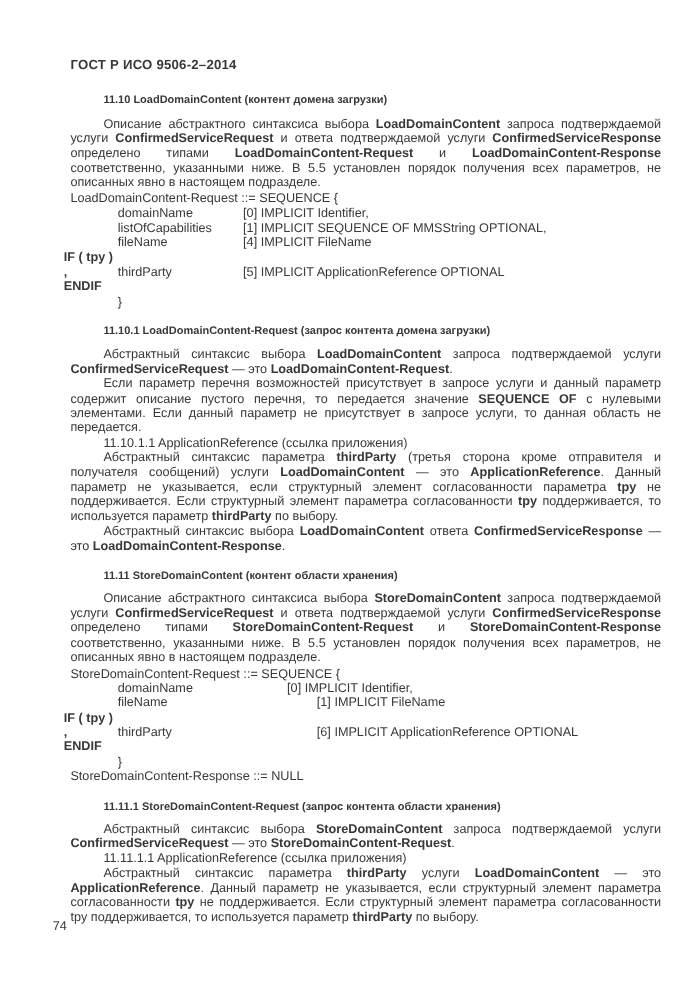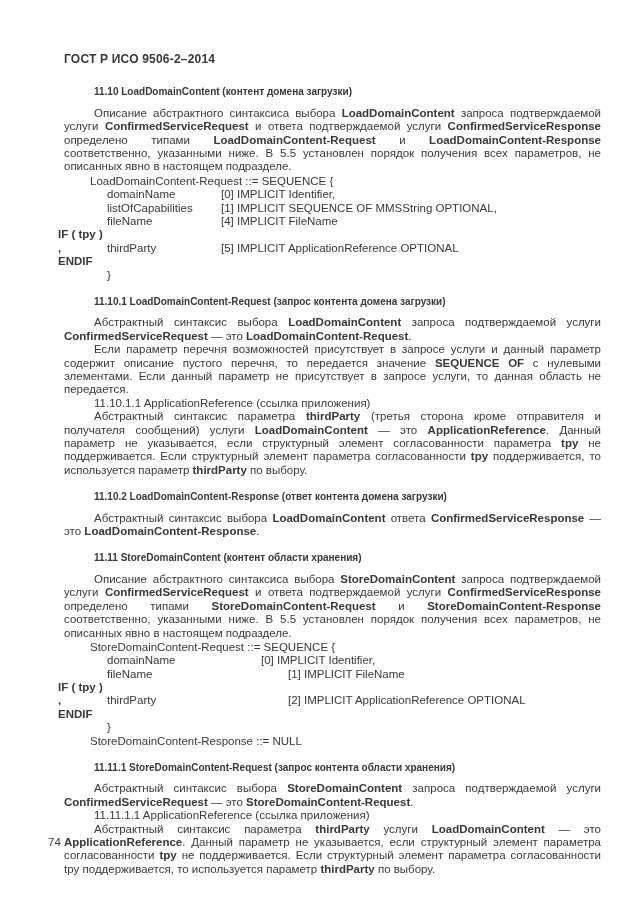--- a/index.html
+++ b/index.html
@@ -12,21 +12,21 @@
   .page { position:relative; width:630px; height:913px; overflow:hidden; background:#ffffff;padding-left:16px; }
   .content { padding:53px 45px 0 48px; }
   .doc-header { font-weight:bold; font-size:12px; margin:0 0 19px 0; letter-spacing:.2px; }
   .hd { font-weight:bold; margin:13px 0 8px 0; text-indent:30px; font-size:10px; }
   .para { margin:0; text-indent:30px; text-align:justify; }
   .para b { font-weight:bold; }
   .code { margin:1px 0 1px 0; }
   .cl { position:relative; height:13.4px; }
   .cl span { position:absolute; top:0; white-space:nowrap; }
   .x-flush { left:-6px;font-weight:bold; }
-  .x-stmt  { left:26px; }
+  .x-stmt  { left:0; }
   .x-name  { left:43px;text-align:center; }
   .x-def1  { left:157px; }
   .x-defA  { left:197px; }
   .x-defB  { left:224px; }
   .pageno { position:absolute; left:48px; top:836px; }
 </style>
 </head>
 <body>
 
 <div class="page">
@@ -68,21 +68,20 @@
           <span class="x-name">}</span>
         </div>
     </div>
 
     <div class="hd">11.10.1 LoadDomainContent-Request (запрос контента домена загрузки)</div>
     <p class="para"><span>Абстрактный синтаксис выбора </span><b>LoadDomainContent</b><span> запроса подтверждаемой услуги </span><b>ConfirmedServiceRequest</b><span> — это </span><b>LoadDomainContent-Request</b><span>.</span></p>
     <p class="para"><span>Если параметр перечня возможностей присутствует в запросе услуги и данный параметр содержит описание пустого перечня, то передается значение </span><b>SEQUENCE OF</b><span> с нулевыми элементами. Если данный параметр не присутствует в запросе услуги, то данная область не передается.</span></p>
     <p class="para">11.10.1.1 ApplicationReference (ссылка приложения)</p>
     <p class="para"><span>Абстрактный синтаксис параметра </span><b>thirdParty</b><span> (третья сторона кроме отправителя и получателя сообщений) услуги </span><b>LoadDomainContent</b><span> — это </span><b>ApplicationReference</b><span>. Данный параметр не указывается, если структурный элемент согласованности параметра </span><b>tpy</b><span> не поддерживается. Если структурный элемент параметра согласованности </span><b>tpy</b><span> поддерживается, то используется параметр </span><b>thirdParty</b><span> по выбору.</span></p>
 
-    <div class="hd">11.10.2 LoadDomainContent-Response (ответ контента домена загрузки)</div>
     <p class="para"><span>Абстрактный синтаксис выбора </span><b>LoadDomainContent</b><span> ответа </span><b>ConfirmedServiceResponse</b><span> — это </span><b>LoadDomainContent-Response</b><span>.</span></p>
 
     <div class="hd">11.11 StoreDomainContent (контент области хранения)</div>
     <p class="para"><span>Описание абстрактного синтаксиса выбора </span><b>StoreDomainContent</b><span> запроса подтверждаемой услуги </span><b>ConfirmedServiceRequest</b><span> и ответа подтверждаемой услуги </span><b>ConfirmedServiceResponse</b><span> определено типами </span><b>StoreDomainContent-Request</b><span> и </span><b>StoreDomainContent-Response</b><span> соответственно, указанными ниже. В 5.5 установлен порядок получения всех параметров, не описанных явно в настоящем подразделе.</span></p>
 
     <div class="code">
       <div class="cl">
           <span class="x-stmt">StoreDomainContent-Request ::= SEQUENCE {</span>
         </div>
       <div class="cl">
@@ -92,21 +91,21 @@
       <div class="cl">
           <span class="x-name">fileName</span>
           <span class="x-defB">[1] IMPLICIT FileName</span>
         </div>
       <div class="cl">
           <span class="x-flush">IF ( tpy )</span>
         </div>
       <div class="cl">
           <span class="x-flush">,</span>
           <span class="x-name">thirdParty</span>
-          <span class="x-defB">[2] IMPLICIT ApplicationReference OPTIONAL</span>
+          <span class="x-defB">[6] IMPLICIT ApplicationReference OPTIONAL</span>
         </div>
       <div class="cl">
           <span class="x-flush">ENDIF</span>
         </div>
       <div class="cl">
           <span class="x-name">}</span>
         </div>
       <div class="cl">
           <span class="x-stmt">StoreDomainContent-Response ::= NULL</span>
         </div>

